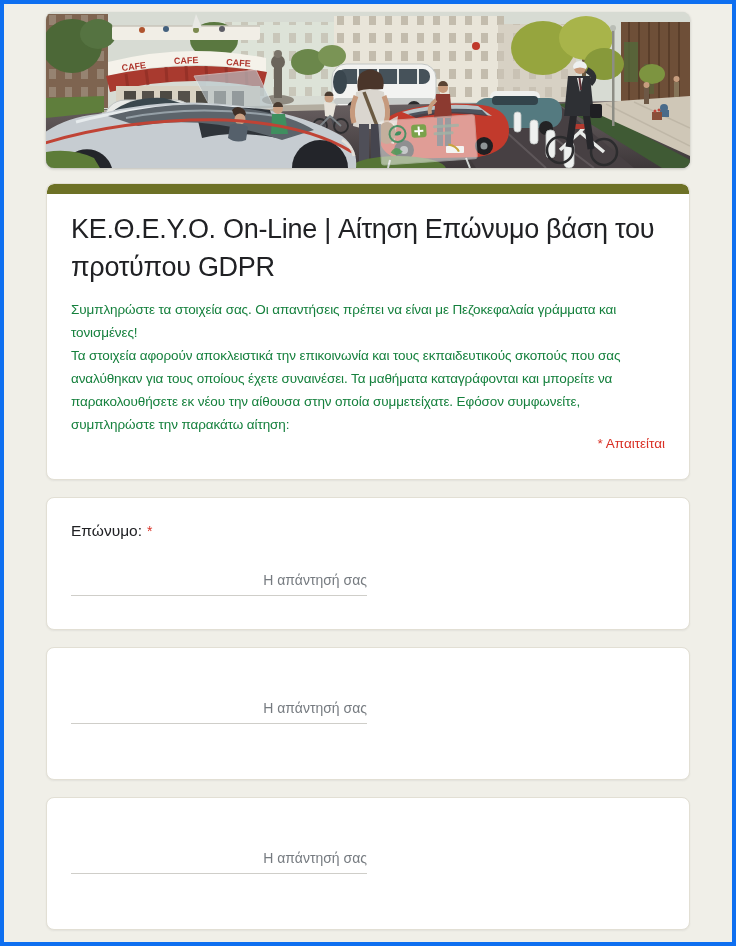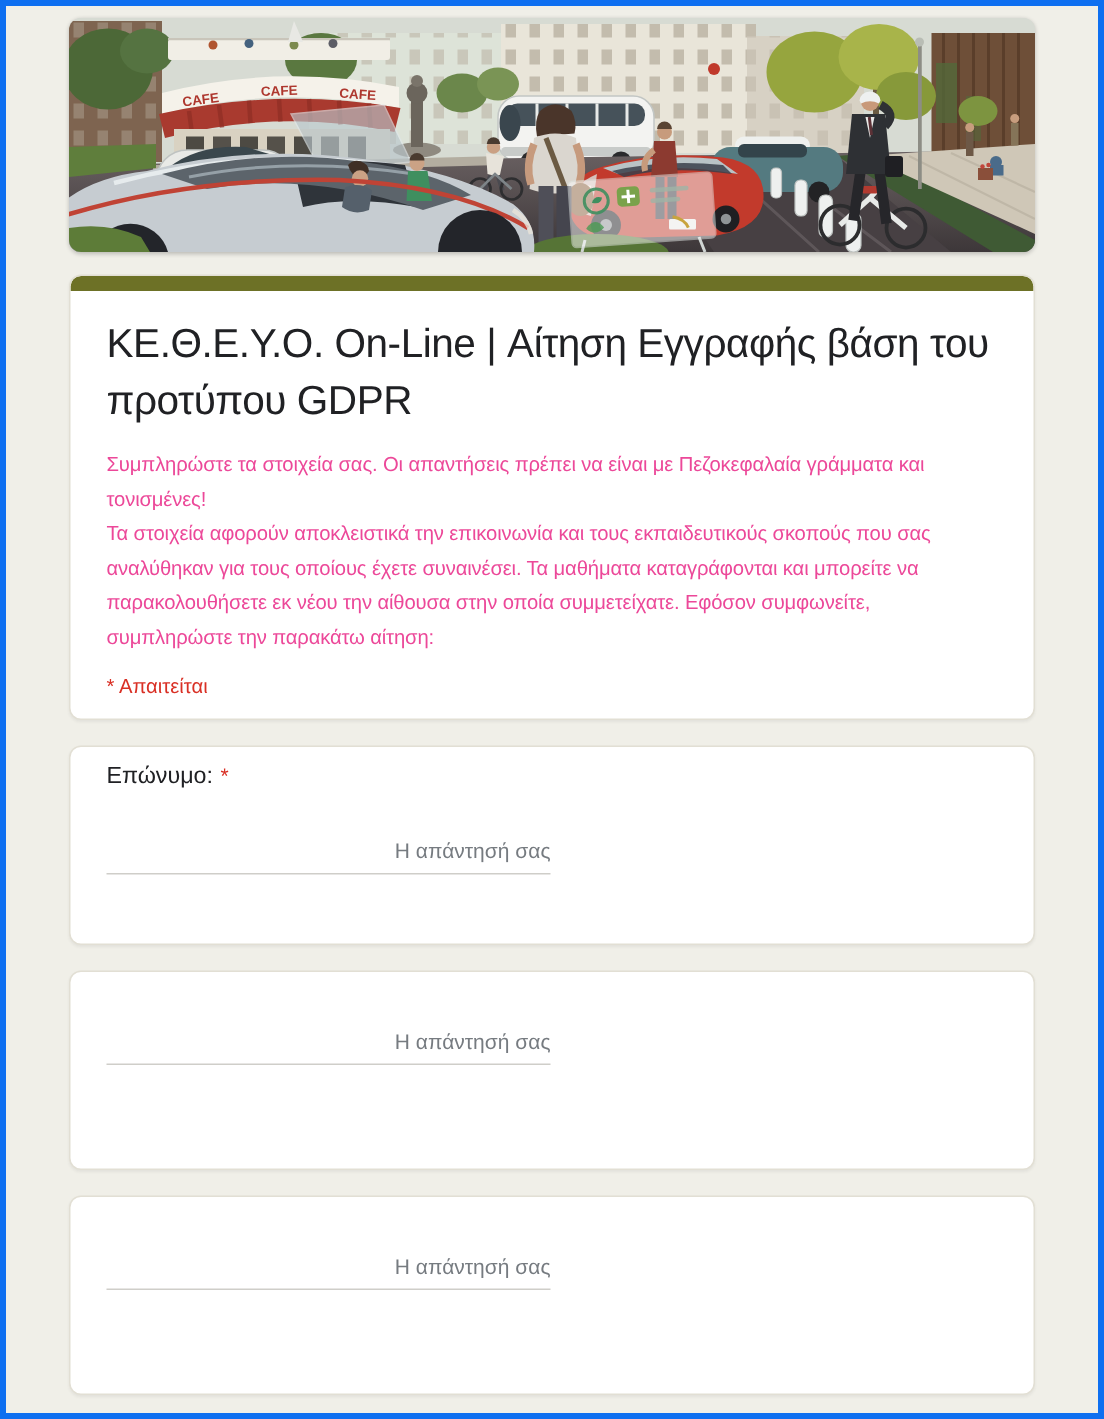--- a/index.html
+++ b/index.html
@@ -22,26 +22,26 @@
     background:#ffffff;border:1px solid #e2dfd4;border-radius:8px;
     box-shadow:0 1px 2px rgba(60,60,60,.07);
   }
   .title-card{margin-top:15px;height:297px;box-sizing:border-box;overflow:hidden;padding:0;}
   .accent-bar{height:10px;background:#6d7126;border-radius:7px 7px 0 0;}
   .title-inner{padding:16px 24px 0;}
   .form-title{
     margin:0;font-size:27px;font-weight:400;line-height:38px;color:#202124;
     letter-spacing:-0.3px;
   }
-  .form-desc{margin-top:12px;font-size:13.5px;line-height:23px;color:#ec4899;letter-spacing:-0.1px;}
+  .form-desc{margin-top:12px;font-size:13.5px;line-height:23px;color:#15803d;letter-spacing:-0.1px;}
   .form-desc p{margin:0;}
-  .required-note{margin-top:14px;font-size:13.5px;color:#d93025;}
+  .required-note{font-size:13.5px;color:#d93025;text-align:right;}
 
   .question-card{
-    margin-top:17px;height:133px;box-sizing:border-box;padding:8px 24px;
+    margin-top:17px;height:133px;box-sizing:border-box;padding:22px 24px;
   }
   .q-label-row{font-size:15.5px;line-height:22px;color:#202124;}
   .req-star{color:#d93025;padding-left:5px;font-size:14px;}
   .answer-input{
     display:block;margin-top:26px;width:296px;
     border:none;border-bottom:1px solid #cfcec9;background:transparent;
     font-family:"Liberation Sans",sans-serif;font-size:14px;color:#202124;
     padding:4px 0 7px;outline:none;border-radius:0;text-align:right;
   }
   .answer-input::placeholder{color:#767b80;opacity:1;}
@@ -291,21 +291,21 @@
         <path d="M296,128 q10,6 12,16" stroke="#e8e4da" stroke-width="3" fill="none" opacity=".8"></path>
       </g>
 
       <path d="M0,156 L0,140 Q26,136 48,146 L54,156 Z" fill="#5d7c38"></path>
     </svg>
   </div>
 
   <section class="card title-card">
     <div class="accent-bar"></div>
     <div class="title-inner">
-      <h1 class="form-title">ΚΕ.Θ.Ε.Υ.Ο. On-Line | Αίτηση Εγγραφής βάση του προτύπου GDPR</h1>
+      <h1 class="form-title">ΚΕ.Θ.Ε.Υ.Ο. On-Line | Αίτηση Επώνυμο βάση του προτύπου GDPR</h1>
       <div class="form-desc">
         <p>Συμπληρώστε τα στοιχεία σας. Οι απαντήσεις πρέπει να είναι με Πεζοκεφαλαία γράμματα και τονισμένες!</p>
         <p>Τα στοιχεία αφορούν αποκλειστικά την επικοινωνία και τους εκπαιδευτικούς σκοπούς που σας αναλύθηκαν  για τους οποίους έχετε συναινέσει. Τα μαθήματα καταγράφονται και μπορείτε να παρακολουθήσετε εκ νέου την αίθουσα στην οποία συμμετείχατε. Εφόσον συμφωνείτε, συμπληρώστε την παρακάτω αίτηση:</p>
       </div>
       <div class="required-note">* Απαιτείται</div>
     </div>
   </section>
 
   <section class="card question-card">
     <div class="q-label-row">

